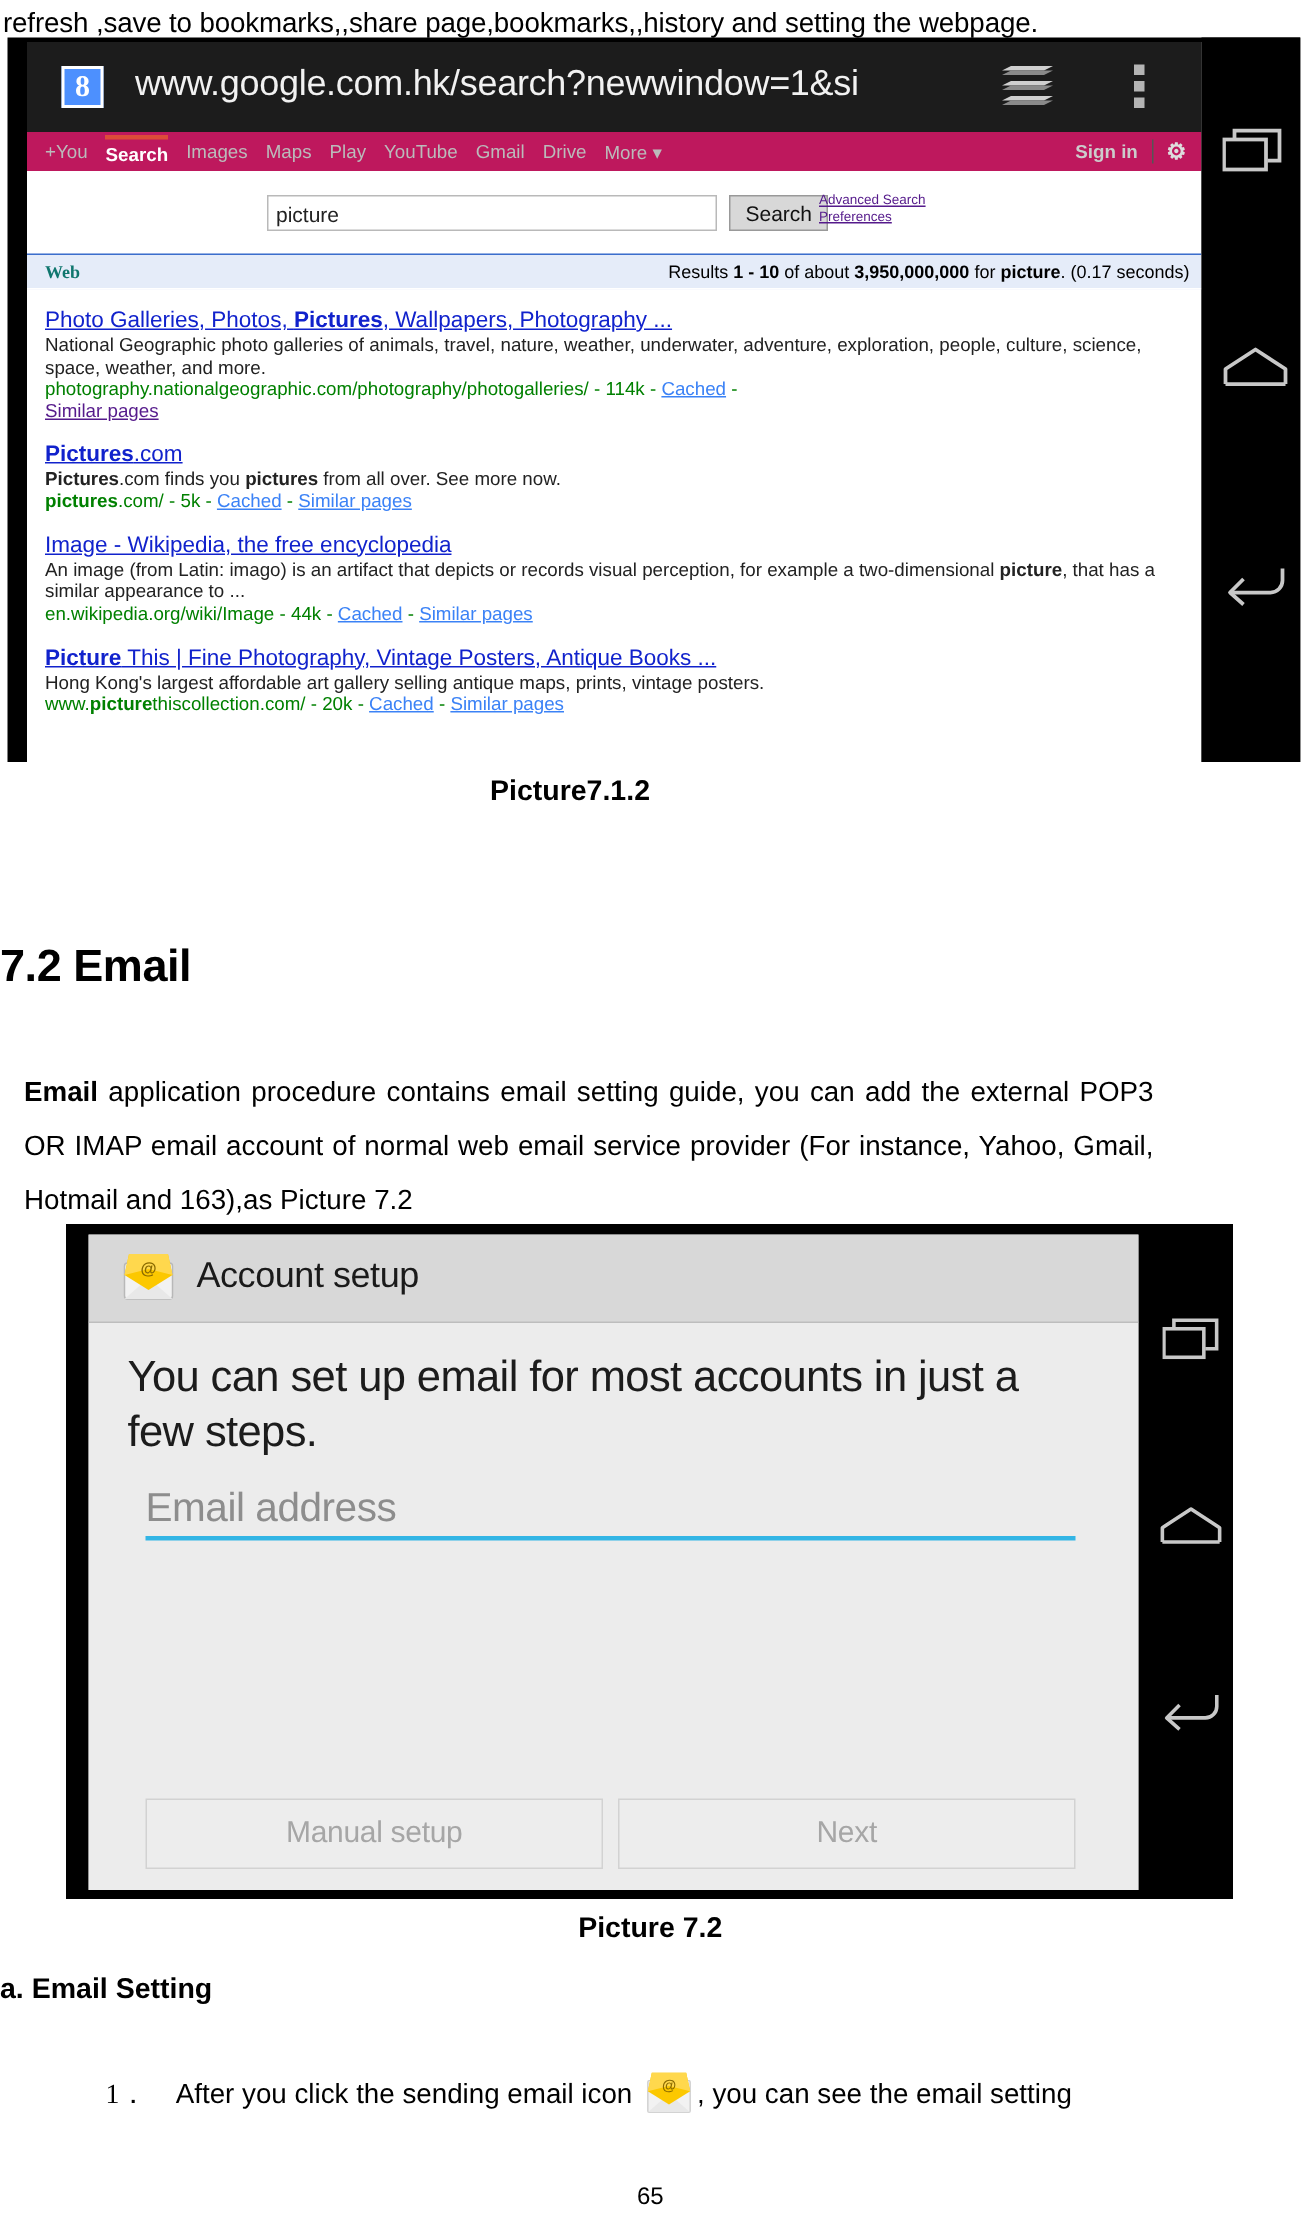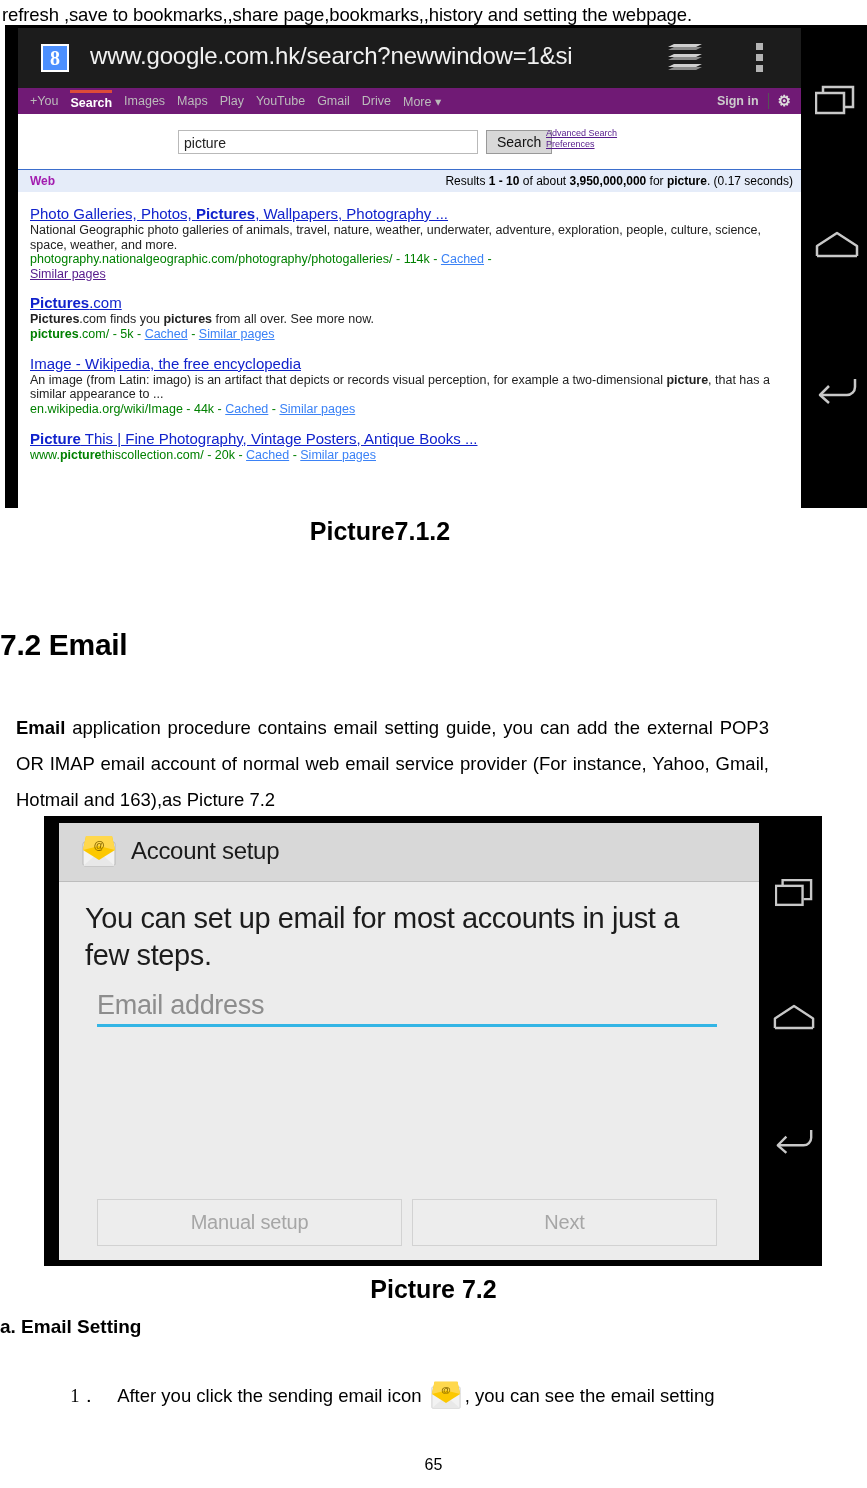--- a/index.html
+++ b/index.html
@@ -21,21 +21,21 @@
   }
   .para{
     font-size:18.5px;
     line-height:36px;
     text-align:justify;
     letter-spacing:0px;
   }
   .caption{
     text-align:center;
     font-weight:bold;
-    font-size:25px;
+    font-size:19px;
   }
   .h2{
     font-size:30px;
     font-weight:bold;
     letter-spacing:-0.3px;
   }
 
   
   #intro-line{
     position:absolute;left:0;top:0;width:867px;
@@ -76,21 +76,21 @@
   .tabs-icon{
     position:absolute;right:99px;top:16px;width:34px;height:28px;
   }
   .menu-icon{
     position:absolute;right:37px;top:15px;width:8px;height:30px;
   }
   .menu-dot{width:7px;height:7px;background:#b4b4b4;margin-bottom:4px;}
 
   
   .g-nav{
-    height:26px;background:#701a75;position:relative;
+    height:26px;background:#be185d;position:relative;
     font-size:12.5px;color:#bbbbbb;
   }
   .g-nav-left{position:absolute;left:12px;top:0;display:flex;align-items:center;height:26px;}
   .g-nav-left span{margin-right:12px;white-space:nowrap;}
   .g-nav-left .sel{
     color:#ffffff;font-weight:bold;
     border-top:3px solid #dd4b39;
     padding-top:3px;margin-top:-3px;
   }
   .g-nav-right{position:absolute;right:10px;top:0;height:26px;display:flex;align-items:center;color:#cccccc;font-size:12.5px;font-weight:bold;}
@@ -126,21 +126,21 @@
   .g-adv{
     position:absolute;left:528px;top:14px;
     font-size:9px;line-height:11px;color:#551a8b;
   }
   .g-adv a{display:block;text-decoration:underline;color:#551a8b;}
   .g-resultsbar{
     position:relative;height:22px;
     background:#e5ecf9;border-top:1px solid #3b6ecc;border-bottom:1px solid #fff;
     font-size:12px;
   }
-  .g-resultsbar .web{position:absolute;left:12px;top:4px;font-weight:bold;color:#a21caf;}
+  .g-resultsbar .web{position:absolute;left:12px;top:4px;font-weight:bold;color:#0f766e;font-family:Liberation Serif, serif;}
   .g-resultsbar .cnt{position:absolute;right:8px;top:4px;color:#000;}
   .g-results{padding:12px 12px 0 12px;}
   .g-res{margin-bottom:13px;}
   .g-res .t{
     color:#1122cc;text-decoration:underline;font-size:15px;line-height:18px;
   }
   .g-res .d{color:#222;font-size:12.5px;line-height:14.5px;}
   .g-res .u{color:#008000;font-size:12.5px;line-height:15px;}
   .g-res .u a{color:#3b82f6;text-decoration:underline;}
   .g-res .sp{color:#551a8b;text-decoration:underline;font-size:12.5px;}
@@ -285,20 +285,21 @@
         </div>
 
         <div class="g-res">
           <div class="t">Image - Wikipedia, the free encyclopedia</div>
           <div class="d"><span>An image (from Latin: imago) is an artifact that depicts or records visual perception, for example a two-dimensional </span><b>picture</b><span>, that has a similar appearance to ...</span></div>
           <div class="u"><span>en.wikipedia.org/wiki/Image</span> - <span>44k</span> - <a>Cached</a> - <a>Similar pages</a></div>
         </div>
 
         <div class="g-res">
           <div class="t"><b>Picture</b><span> This | Fine Photography, Vintage Posters, Antique Books ...</span></div>
+          <div class="d">Hong Kong's largest affordable art gallery selling antique maps, prints, vintage posters.</div>
           <div class="u"><span>www.</span><b>picture</b><span>thiscollection.com/</span> - <span>20k</span> - <a>Cached</a> - <a>Similar pages</a></div>
         </div>
 
       </div>
     </div>
   </div>
 
   <div class="nav-col">
     <div class="nav-btn" style="top:60px;">
       <svg width="40" height="30" viewBox="0 0 40 30">

